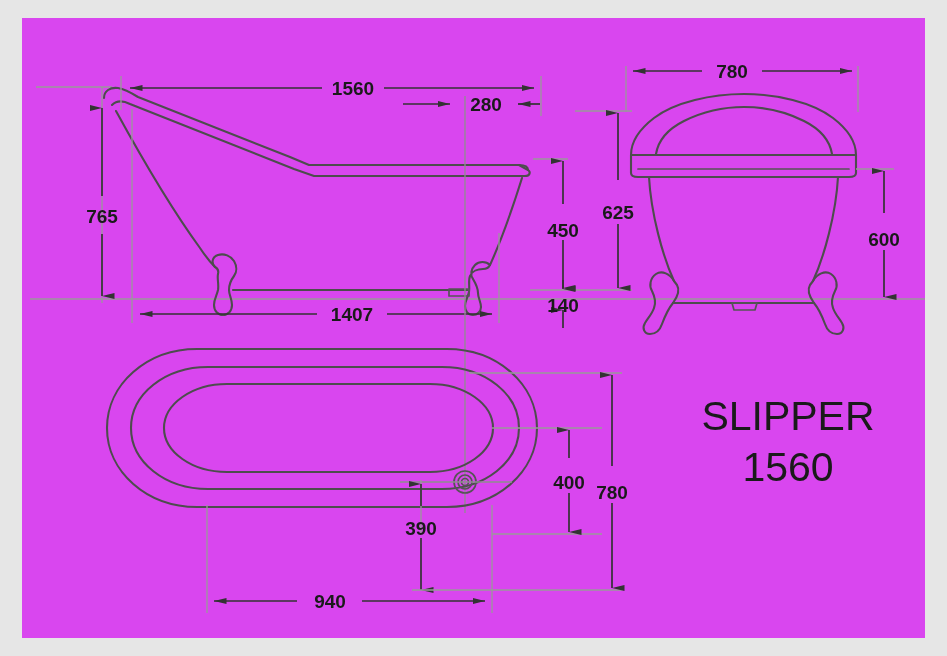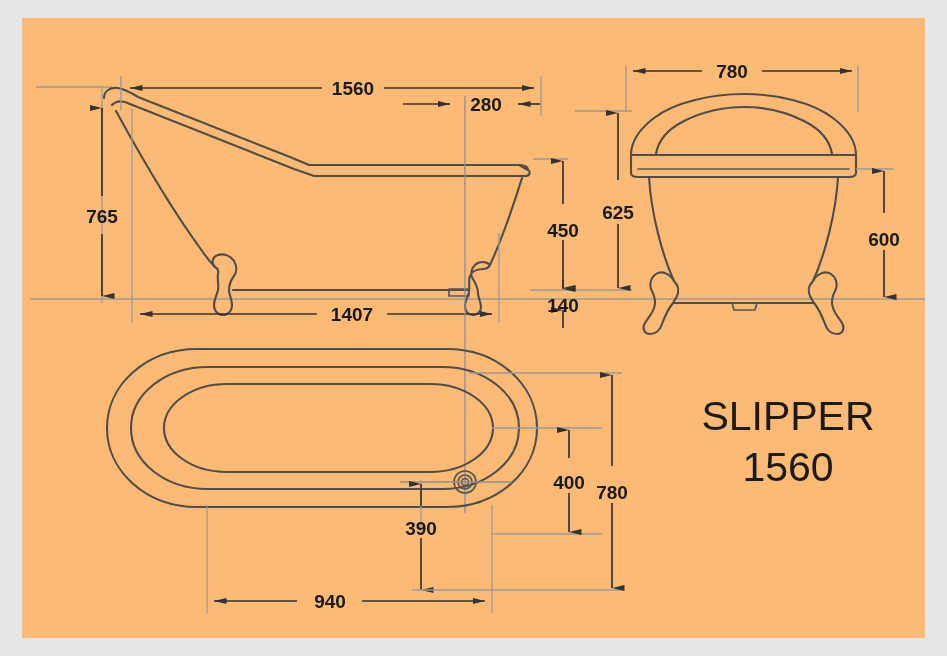--- a/index.html
+++ b/index.html
@@ -20,21 +20,21 @@
     height: 656px;
     background: #e6e6e6;
     box-sizing: border-box;
   }
   #drawing-sheet {
     position: absolute;
     left: 22px;
     top: 18px;
     width: 903px;
     height: 620px;
-    background: #fdba74;
+    background: #d946ef;
     box-sizing: border-box;
   }
   #cad-svg {
     position: absolute;
     left: 0; top: 0;
   }
   .dim-text {
     font-family: "Liberation Sans", sans-serif;
     font-size: 19px;
     font-weight: bold;

